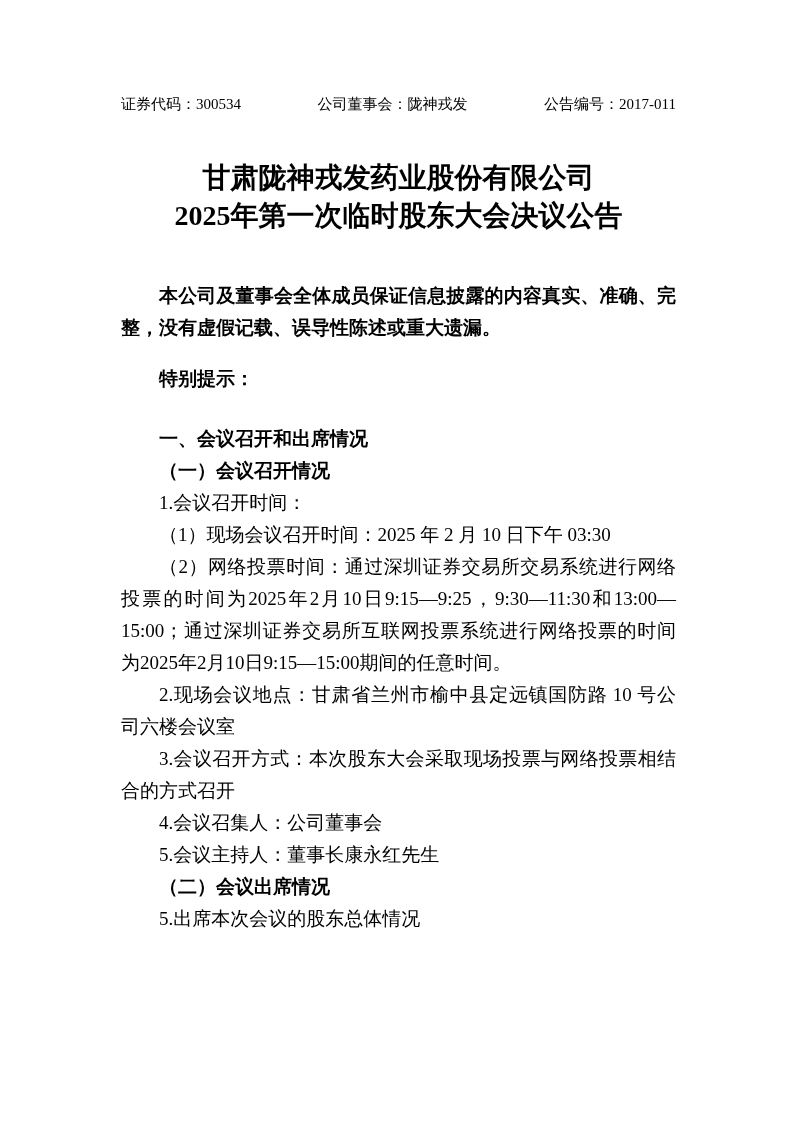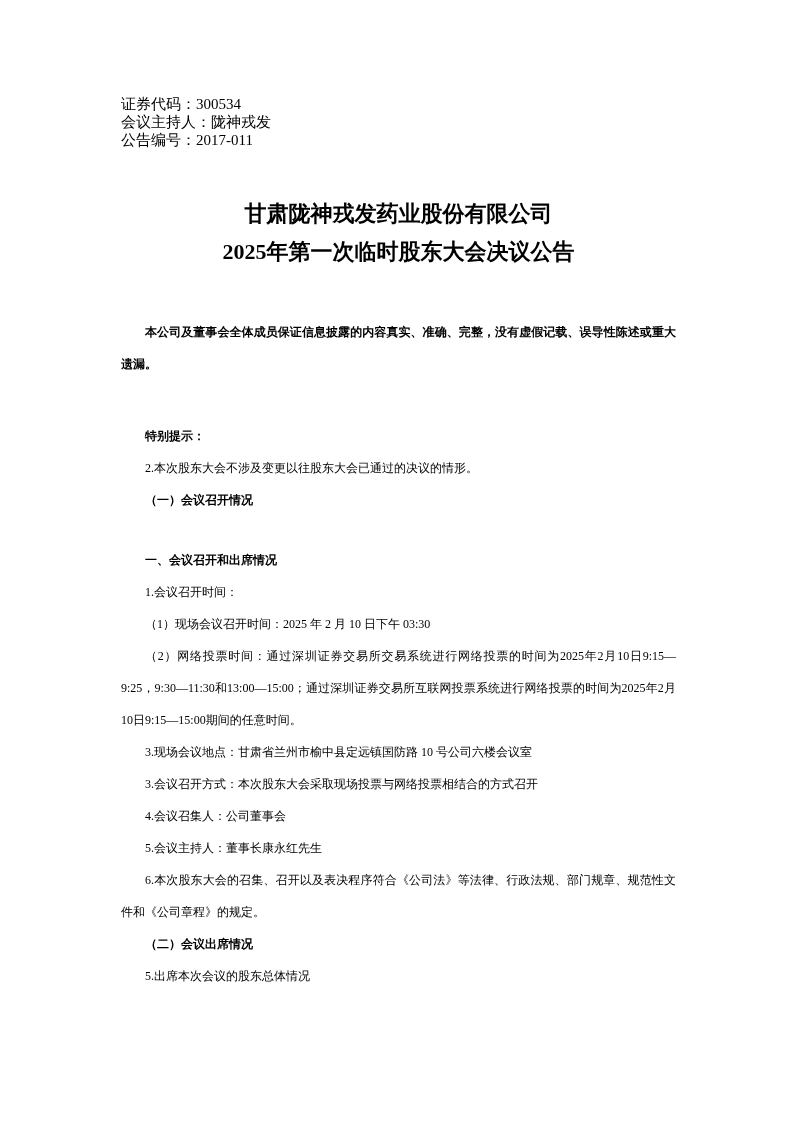--- a/index.html
+++ b/index.html
@@ -17,73 +17,70 @@
     box-sizing: border-box;
     padding: 95px 118px 0 121px;
     overflow: hidden;
   }
   .doc-header {
     display: flex;
     justify-content: space-between;
     font-size: 15px;
     line-height: 18px;
     white-space: nowrap;
-    flex-direction: column;
   }
   .title {
     margin: 0;
-    font-size: 22px;
+    font-size: 28px;
     font-weight: bold;
     text-align: center;
     line-height: 38px;
   }
   .title-block {
     margin-top: 46px;
   }
   p {
     margin: 0;
-    font-size: 12px;
+    font-size: 19px;
     line-height: 32px;
   }
   .indent   { text-indent: 2em; }
   .hang     { text-indent: 0.75em; }
   .justify  { text-align: justify; }
   .bold     { font-weight: bold; }
   .mt-statement { margin-top: 45px; }
-  .mt-notice    { margin-top: 40px; }
+  .mt-notice    { margin-top: 19px; }
   .mt-section   { margin-top: 28px; }
 </style>
 </head>
 <body>
 
 <div class="page">
 
   <div class="doc-header">
     <span>证券代码：300534</span>
-    <span>会议主持人：陇神戎发</span>
+    <span>公司董事会：陇神戎发</span>
     <span>公告编号：2017-011</span>
   </div>
 
   <div class="title-block">
     <h1 class="title">甘肃陇神戎发药业股份有限公司</h1>
     <h1 class="title">2025年第一次临时股东大会决议公告</h1>
   </div>
 
   <p class="bold indent justify mt-statement">本公司及董事会全体成员保证信息披露的内容真实、准确、完整，没有虚假记载、误导性陈述或重大遗漏。</p>
 
   <p class="bold indent mt-notice">特别提示：</p>
-  <p class="indent">2.本次股东大会不涉及变更以往股东大会已通过的决议的情形。</p>
 
+  <p class="bold indent mt-section">一、会议召开和出席情况</p>
   <p class="bold indent">（一）会议召开情况</p>
-  <p class="bold indent mt-section">一、会议召开和出席情况</p>
   <p class="indent">1.会议召开时间：</p>
   <p class="indent">（1）现场会议召开时间：2025 年 2 月 10 日下午 03:30</p>
   <p class="indent justify">（2）网络投票时间：通过深圳证券交易所交易系统进行网络投票的时间为2025年2月10日9:15—9:25，9:30—11:30和13:00—15:00；通过深圳证券交易所互联网投票系统进行网络投票的时间为2025年2月10日9:15—15:00期间的任意时间。</p>
-  <p class="indent justify">3.现场会议地点：甘肃省兰州市榆中县定远镇国防路 10 号公司六楼会议室</p>
+  <p class="indent justify">2.现场会议地点：甘肃省兰州市榆中县定远镇国防路 10 号公司六楼会议室</p>
   <p class="indent justify">3.会议召开方式：本次股东大会采取现场投票与网络投票相结合的方式召开</p>
   <p class="indent">4.会议召集人：公司董事会</p>
   <p class="indent">5.会议主持人：董事长康永红先生</p>
-  <p class="indent justify">6.本次股东大会的召集、召开以及表决程序符合《公司法》等法律、行政法规、部门规章、规范性文件和《公司章程》的规定。</p>
 
   <p class="bold indent">（二）会议出席情况</p>
   <p class="indent">5.出席本次会议的股东总体情况</p>
 
 </div>
 
 </body></html>

